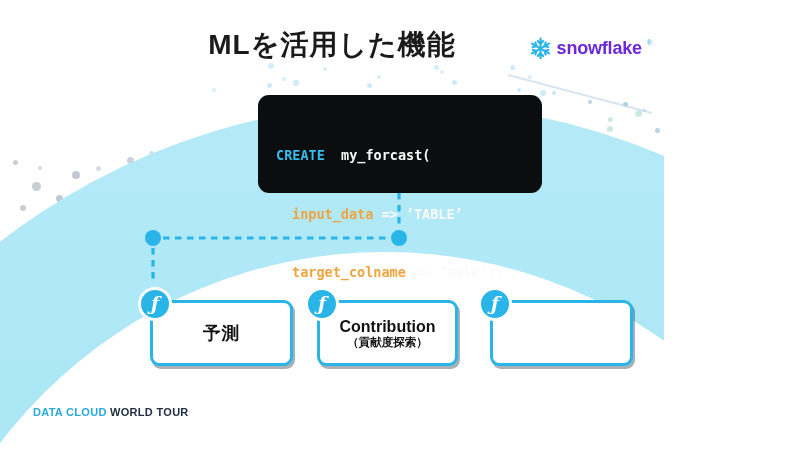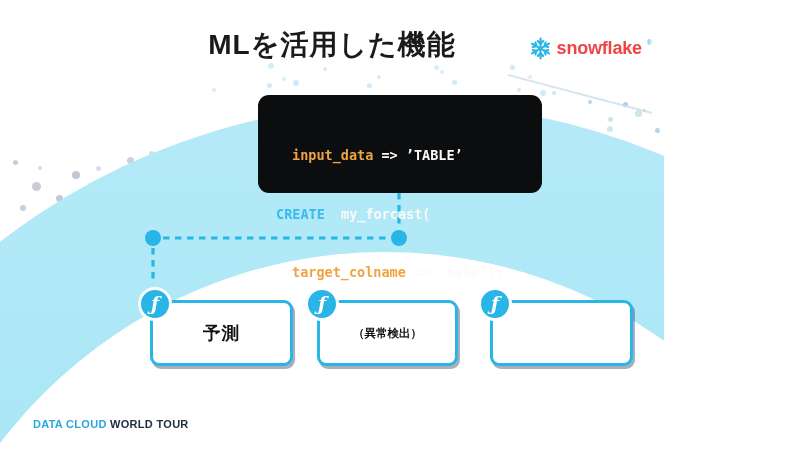--- a/index.html
+++ b/index.html
@@ -15,21 +15,21 @@
   .arc-outer{position:absolute;left:-255px;top:103px;width:1320px;height:1320px;border-radius:50%;
     background:linear-gradient(180deg,#b5eaf8 0%,#ace7f6 22%,#a7e5f5 45%);z-index:1;}
   .arc-inner{position:absolute;left:-98px;top:252px;width:966px;height:966px;border-radius:50%;background:#ffffff;z-index:2;}
 
   
   .title{position:absolute;left:0;right:0;top:26px;text-align:center;z-index:5;
     font-size:28px;font-weight:700;color:#1a1a1a;letter-spacing:1px;}
 
   
   .logo{position:absolute;right:13px;top:36px;z-index:5;display:flex;align-items:center;gap:4px;}
-  .logo-text{color:#ef4444;font-size:18px;font-weight:600;letter-spacing:-.2px;}
+  .logo-text{color:#6d28d9;font-size:18px;font-weight:600;letter-spacing:-.2px;}
   .logo-reg{color:#2bb3e4;font-size:7px;vertical-align:top;position:relative;top:-6px;left:1px;}
 
   
   .code-block{position:absolute;left:258px;top:95px;width:284px;height:98px;background:#0c0d0e;
     border-radius:11px;z-index:5;box-sizing:border-box;padding:12px 0 0 18px;
     font-family:"DejaVu Sans Mono","Liberation Mono",monospace;font-size:13.5px;font-weight:700;
     line-height:19.5px;white-space:pre;color:#fafafa;}
   .code-line.arg{padding-left:16px;}
   .tok-kw{color:#35bcec;}
   .tok-name{color:#f0a440;}
@@ -46,21 +46,21 @@
   .fn-badge{position:absolute;left:-15px;top:-16px;width:34px;height:34px;border-radius:50%;
     background:#29b5e8;border:3px solid #ffffff;box-sizing:border-box;color:#ffffff;
     display:flex;align-items:center;justify-content:center;
     font-family:"DejaVu Serif","Liberation Serif",serif;font-style:italic;font-weight:700;font-size:19px;
     padding-bottom:3px;}
   .box-label{color:#111111;font-weight:700;font-size:17.5px;letter-spacing:1px;line-height:1.15;}
   .box-label .l-en{display:block;font-size:16px;letter-spacing:0;line-height:17px;}
   .box-label .l-sub{display:block;font-size:11.5px;letter-spacing:0;line-height:13px;margin-top:1px;}
 
   
-  .footer{position:absolute;left:33px;top:418px;z-index:6;font-size:11px;font-weight:700;letter-spacing:.3px;}
+  .footer{position:absolute;left:33px;top:406px;z-index:6;font-size:11px;font-weight:700;letter-spacing:.3px;}
   .footer .f-brand{color:#29a8dc;}
   .footer .f-rest{color:#222f43;}
 </style>
 </head>
 <body>
 
 <div class="stage">
 
   <div class="dots">
     <i class="dot" style="left:13px;top:160px;width:5px;height:5px;background:#c8cdd6"></i>
@@ -138,42 +138,43 @@
           <path d="M9.5 19.1 L12 16.6 L14.5 19.1"></path>
         </g>
       </g>
       <rect x="10.7" y="10.7" width="2.6" height="2.6" fill="#29b5e8" transform="rotate(45 12 12)"></rect>
     </svg>
     <span class="logo-text">snowflake</span>
       <sup class="logo-reg">®</sup>
   </div>
 
   <div class="code-block">
+    <div class="code-line"><span class="tok-kw">CREATE</span><span>  my_forcast(</span></div>
     <div class="code-line arg"><span class="tok-name">input_data</span><span> =&gt; ’TABLE’</span></div>
-    <div class="code-line"><span class="tok-kw">CREATE</span><span>  my_forcast(</span></div>
     <div class="code-line arg"><span class="tok-name">target_colname</span><span> =&gt; ’sale’);</span></div>
   </div>
 
   <svg class="connector" width="800" height="450" viewBox="0 0 800 450">
     <line x1="399" y1="193" x2="399" y2="229"></line>
     <circle cx="399" cy="238" r="8"></circle>
     <line x1="163" y1="238" x2="389" y2="238"></line>
     <circle cx="153" cy="238" r="8"></circle>
     <line x1="153" y1="248" x2="153" y2="284"></line>
   </svg>
 
   <div class="feature-box" style="left:150px;width:143px">
     <span class="fn-badge">ƒ</span>
     <div class="box-label">予測</div>
   </div>
 
   <div class="feature-box" style="left:317px;width:141px">
     <span class="fn-badge">ƒ</span>
     <div class="box-label">
-      <span class="l-sub">（異常検出）</span>
+      <span class="l-en">Contribution</span>
+      <span class="l-sub">（貢献度探索）</span>
     </div>
   </div>
 
   <div class="feature-box" style="left:490px;width:143px">
     <span class="fn-badge">ƒ</span>
   </div>
 
   <div class="footer">
     <span class="f-brand">DATA CLOUD</span>
     <span class="f-rest">WORLD TOUR</span>

